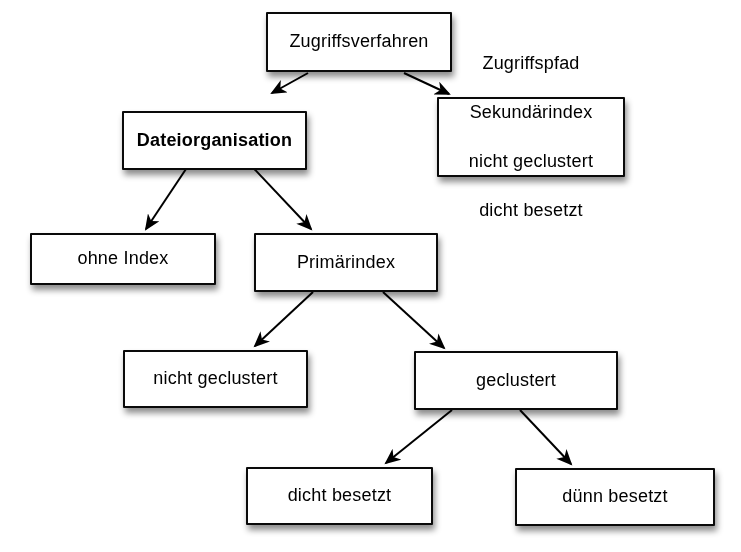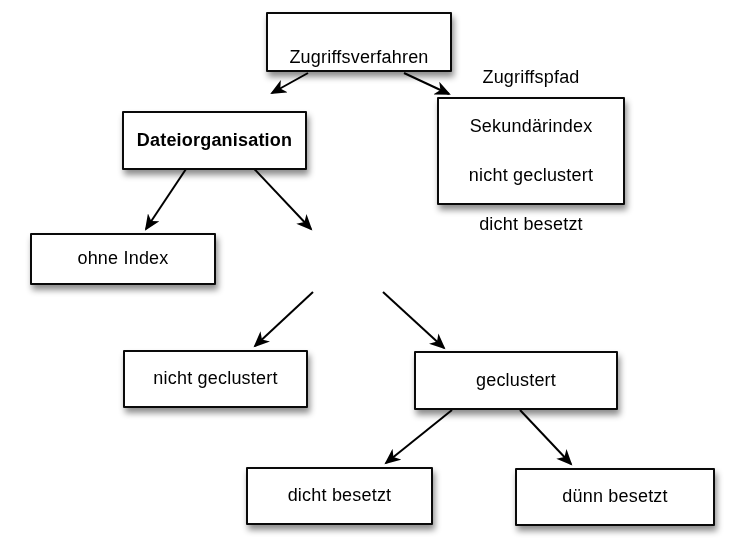--- a/index.html
+++ b/index.html
@@ -61,39 +61,42 @@
     <line x1="308" y1="73" x2="272" y2="93" marker-end="url(#arrowhead)"></line>
     <line x1="404" y1="73" x2="449" y2="94" marker-end="url(#arrowhead)"></line>
     <line x1="194" y1="157" x2="146" y2="229" marker-end="url(#arrowhead)"></line>
     <line x1="243" y1="157" x2="311" y2="229" marker-end="url(#arrowhead)"></line>
     <line x1="313" y1="292" x2="255" y2="346" marker-end="url(#arrowhead)"></line>
     <line x1="383" y1="292" x2="444" y2="348" marker-end="url(#arrowhead)"></line>
     <line x1="452" y1="410" x2="386" y2="463" marker-end="url(#arrowhead)"></line>
     <line x1="520" y1="410" x2="571" y2="464" marker-end="url(#arrowhead)"></line>
   </svg>
 
-  <div class="node" style="left:266px; top:12px; width:186px; height:60px;justify-content:flex-end;">
+  <div class="node" style="left:266px; top:12px; width:186px; height:60px;">
     <span>Zugriffsverfahren</span>
   </div>
 
   <div class="node" style="left:122px; top:111px; width:185px; height:59px;font-weight:bold;">
     <span>Dateiorganisation</span>
   </div>
 
-  <div class="node" style="left:437px; top:97px; width:188px; height:108px;">
+  <div class="node" style="left:437px; top:97px; width:188px; height:80px;">
     <span>Zugriffspfad</span>
     <span class="italic">Sekundärindex</span>
     <span class="italic">nicht geclustert</span>
     <span class="italic">dicht besetzt</span>
   </div>
 
   <div class="node" style="left:30px; top:233px; width:186px; height:52px;">
     <span>ohne Index</span>
   </div>
 
+  <div class="node" style="left:254px; top:233px; width:184px; height:59px;">
+    <span>Primärindex</span>
+  </div>
 
   <div class="node" style="left:123px; top:350px; width:185px; height:58px;">
     <span>nicht geclustert</span>
   </div>
 
   <div class="node" style="left:397px; top:351px; width:204px; height:59px;margin-left:17px;">
     <span>geclustert</span>
   </div>
 
   <div class="node" style="left:246px; top:467px; width:187px; height:58px;">

